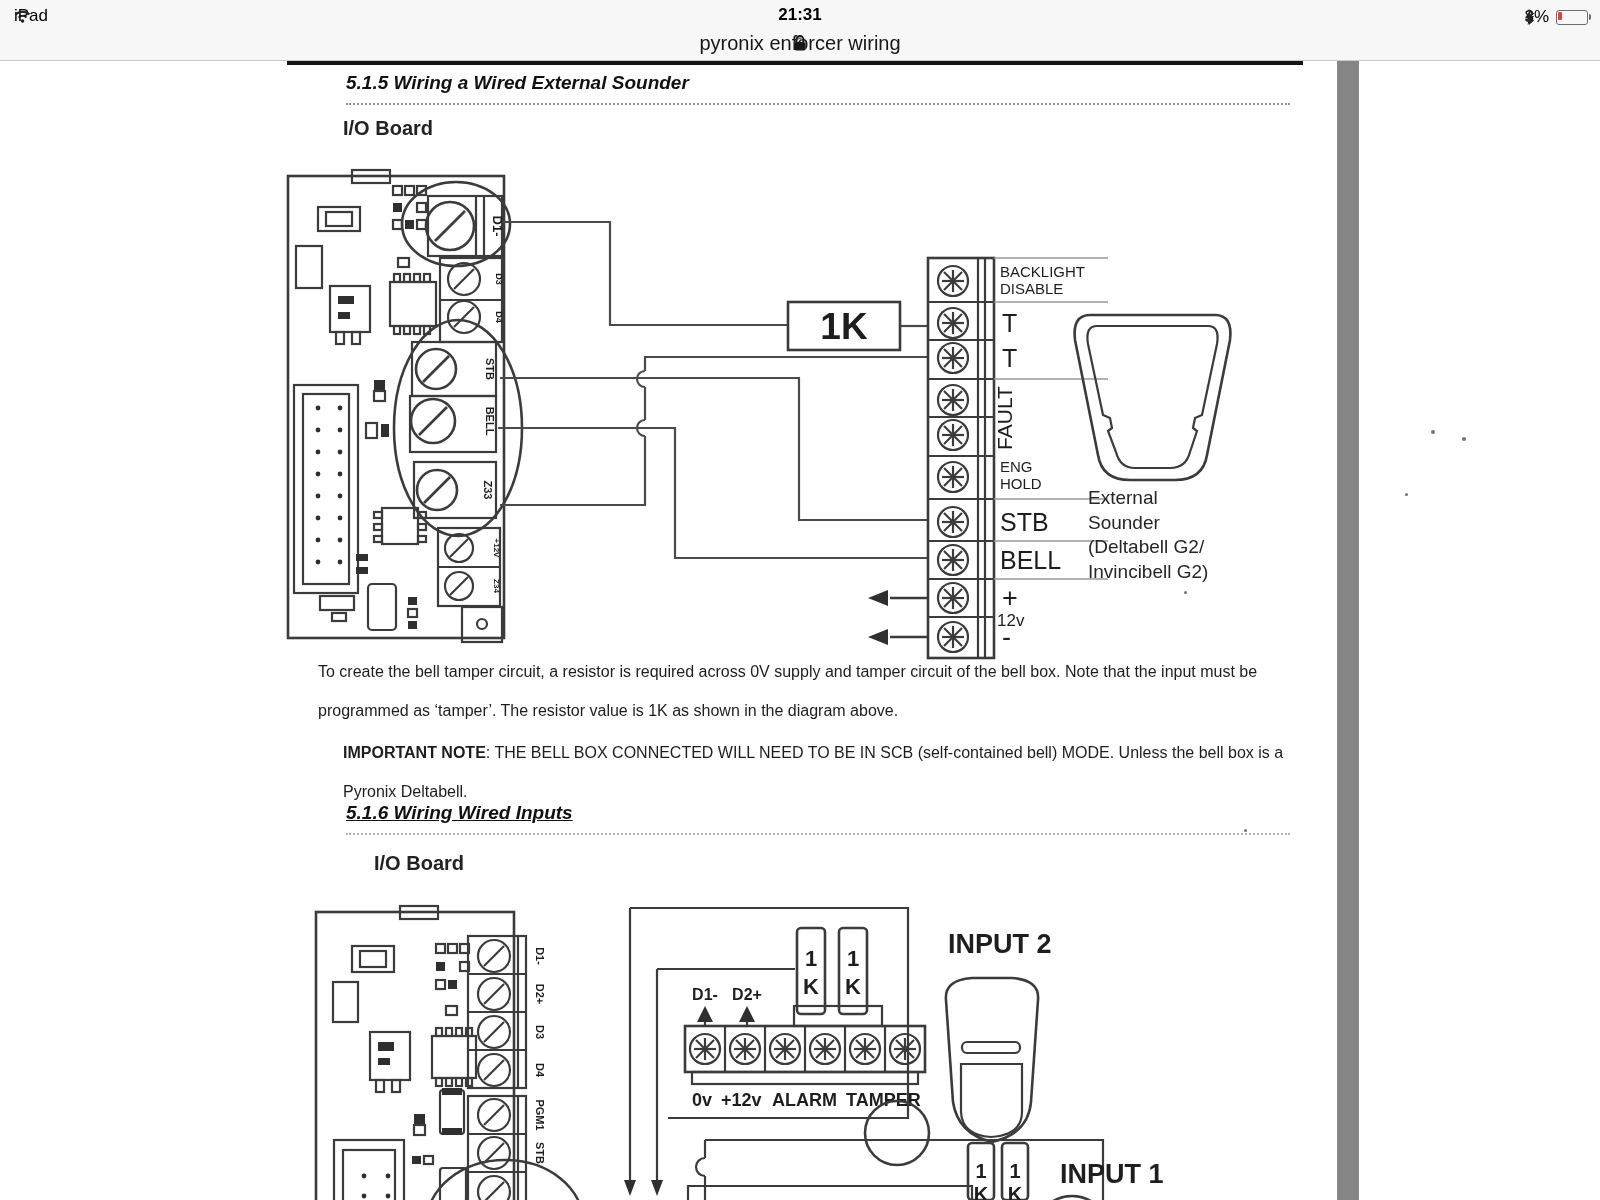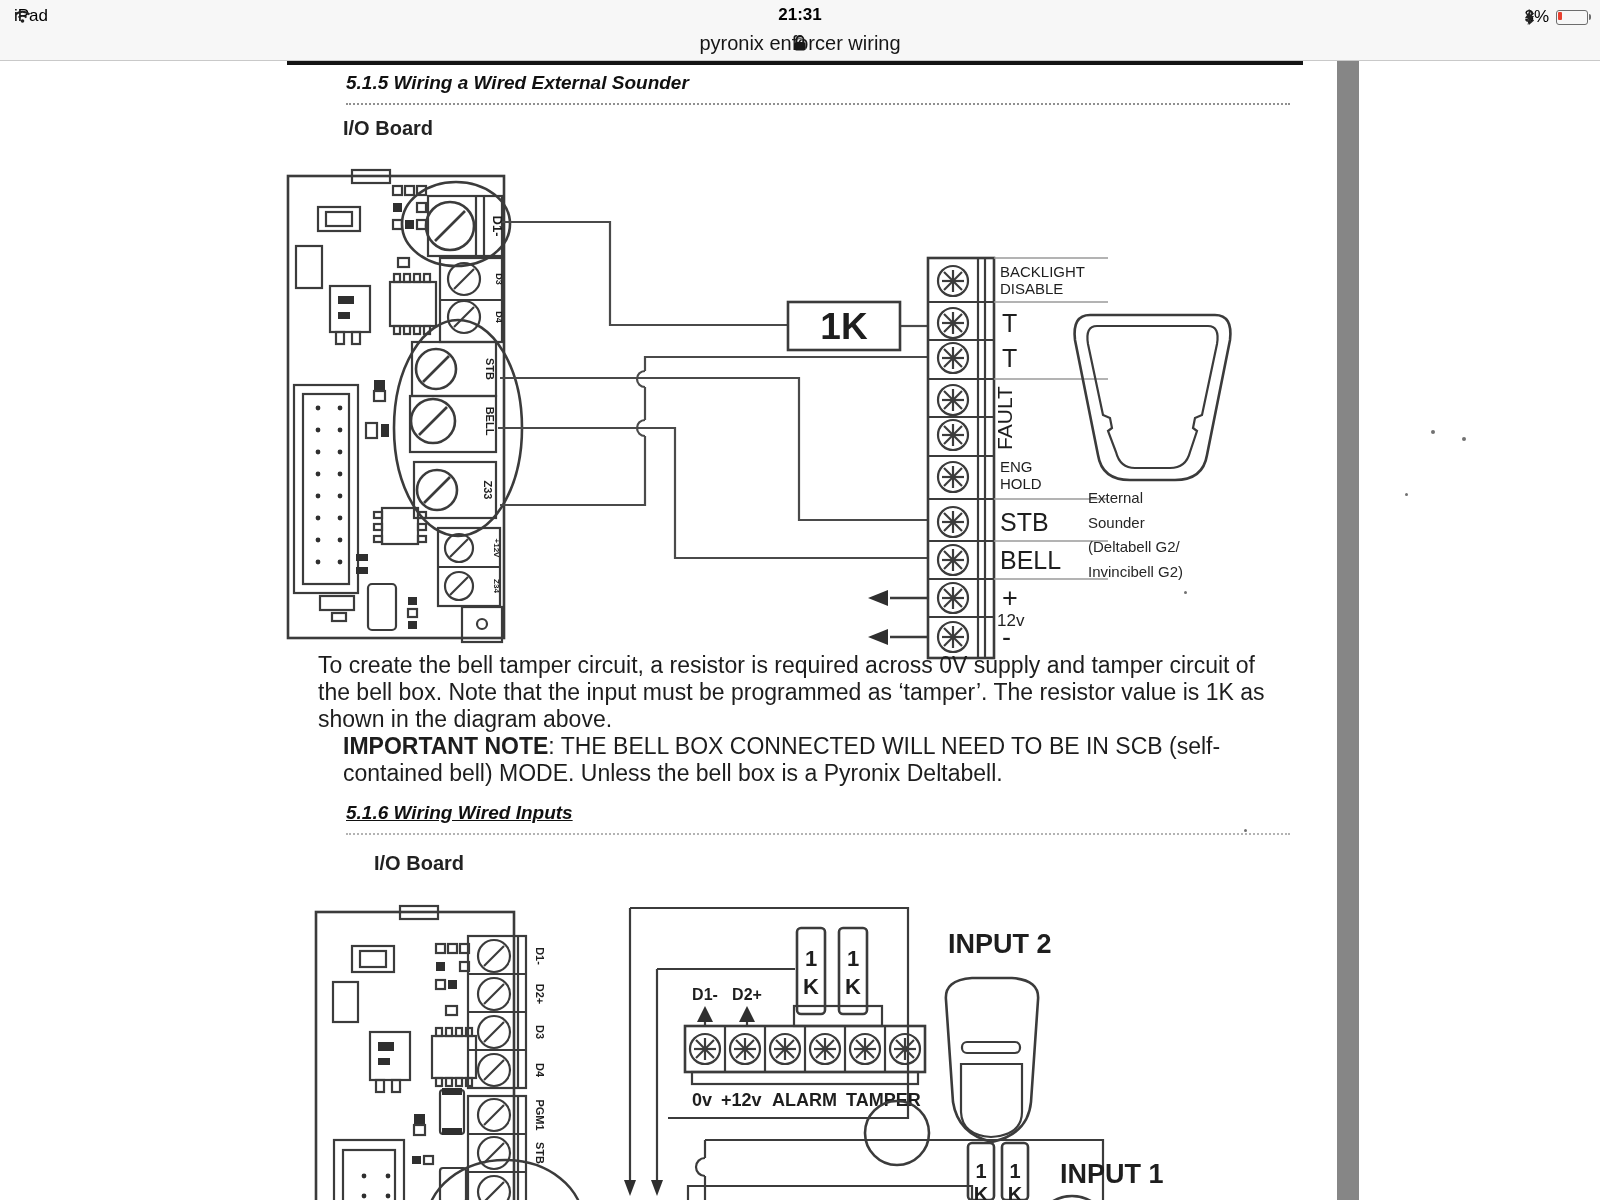--- a/index.html
+++ b/index.html
@@ -17,22 +17,22 @@
   .battery .fill{position:absolute;left:1px;top:1px;width:4px;height:8px;background:#e8402f;border-radius:1px;}
   .battery .nub{position:absolute;right:-4px;top:3px;width:2.5px;height:6px;background:#6d6d6d;border-radius:0 2px 2px 0;}
   .urlrow{position:absolute;left:0;right:0;top:29px;height:28px;display:flex;align-items:center;justify-content:center;gap:7px;}
   .url-text{font-size:20px;color:#161616;}
   
   .pagetopline{position:absolute;left:287px;top:60px;width:1016px;height:5px;background:#141414;}
   .scrollbar{position:absolute;left:1337px;top:61px;width:22px;height:1139px;background:#868686;}
   .h-section{position:absolute;left:303px;width:944px;font-size:19px;font-weight:bold;font-style:italic;
              color:#111;padding-bottom:9px;border-bottom:2px dotted #909090;margin-left:43px;}
   .io-label{position:absolute;font-size:20px;font-weight:bold;color:#222;}
-  .bodytext{position:absolute;left:318px;width:948px;font-size:23px;line-height:27px;color:#1d1d1d;}
-  .sounder-caption{position:absolute;left:1088px;top:486px;font-size:15px;line-height:24.5px;color:#262626;}
+  .bodytext{position:absolute;left:318px;width:948px;font-size:16px;line-height:39px;color:#1d1d1d;}
+  .sounder-caption{position:absolute;left:1088px;top:486px;font-size:19px;line-height:24.5px;color:#262626;}
   .speck{position:absolute;background:#4e4e4e;border-radius:50%;opacity:.8;}
   svg{position:absolute;}
   .ln{fill:none;stroke:#3b3b3b;stroke-width:2.2;}
   .lnT{fill:none;stroke:#3b3b3b;stroke-width:2.6;}
   .lnW{fill:none;stroke:#4a4a4a;stroke-width:2.2;}
   .fl{fill:#2f2f2f;stroke:none;}
   .thin{fill:none;stroke:#9a9a9a;stroke-width:1.3;}
   .tx{fill:#1e1e1e;stroke:none;font-family:"Liberation Sans",sans-serif;}
   .b{font-weight:bold;}
 </style>

